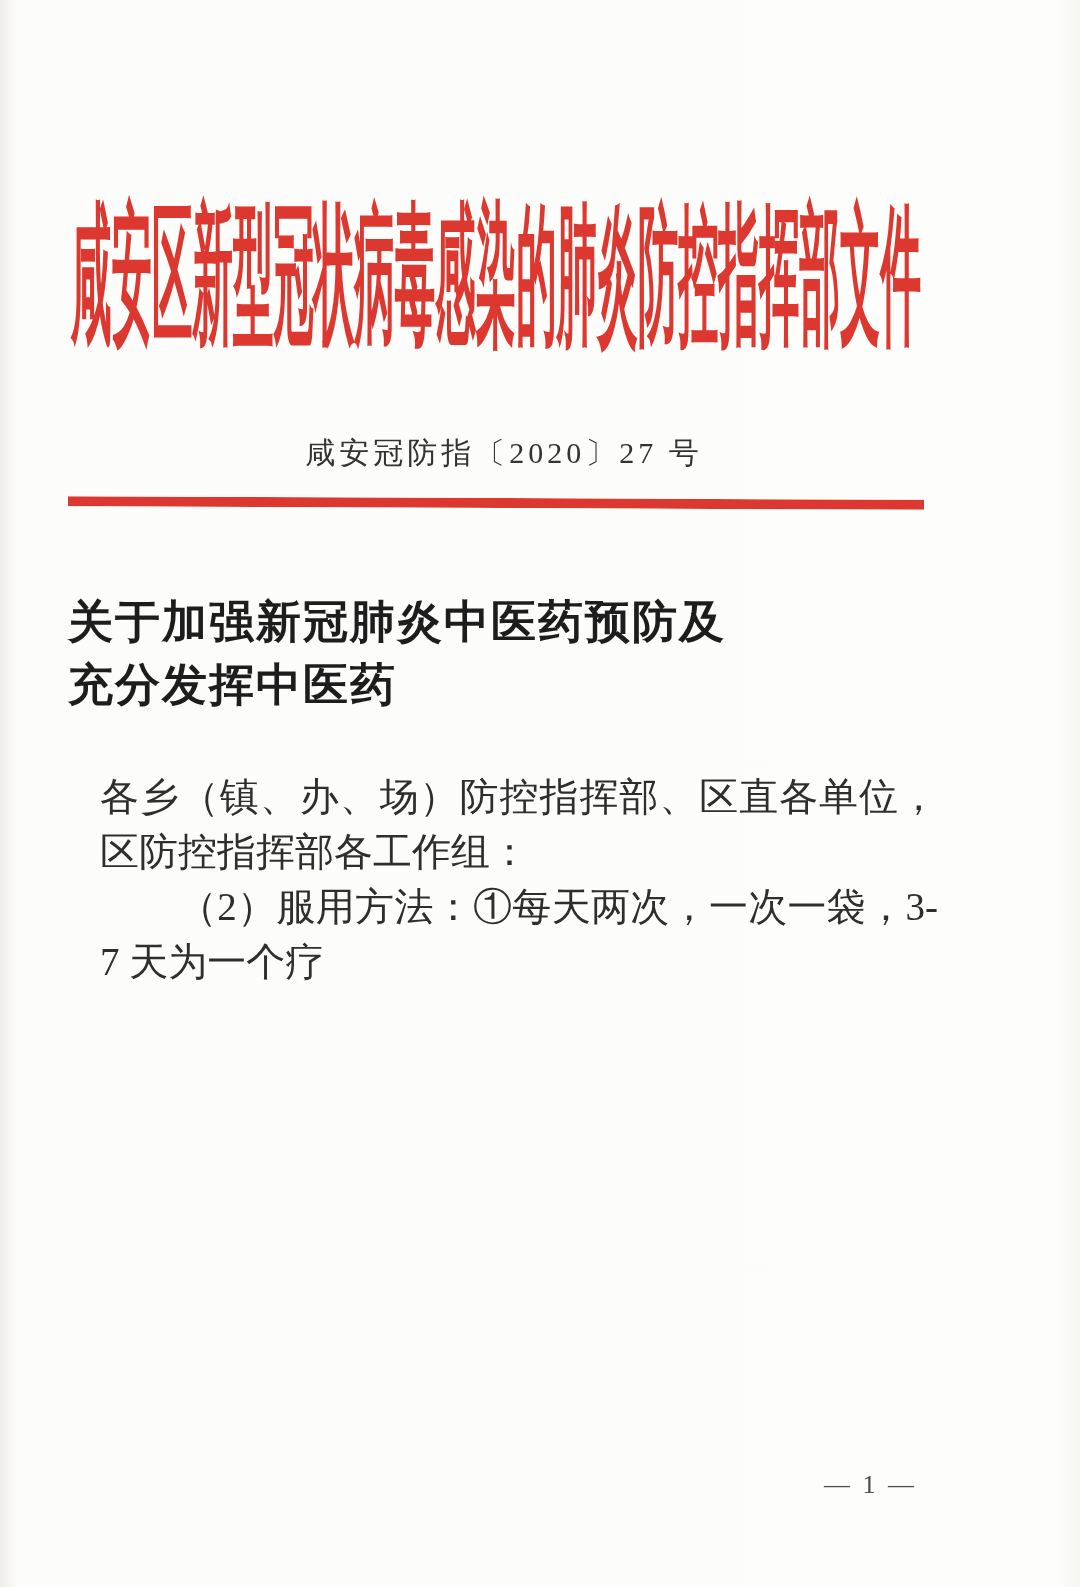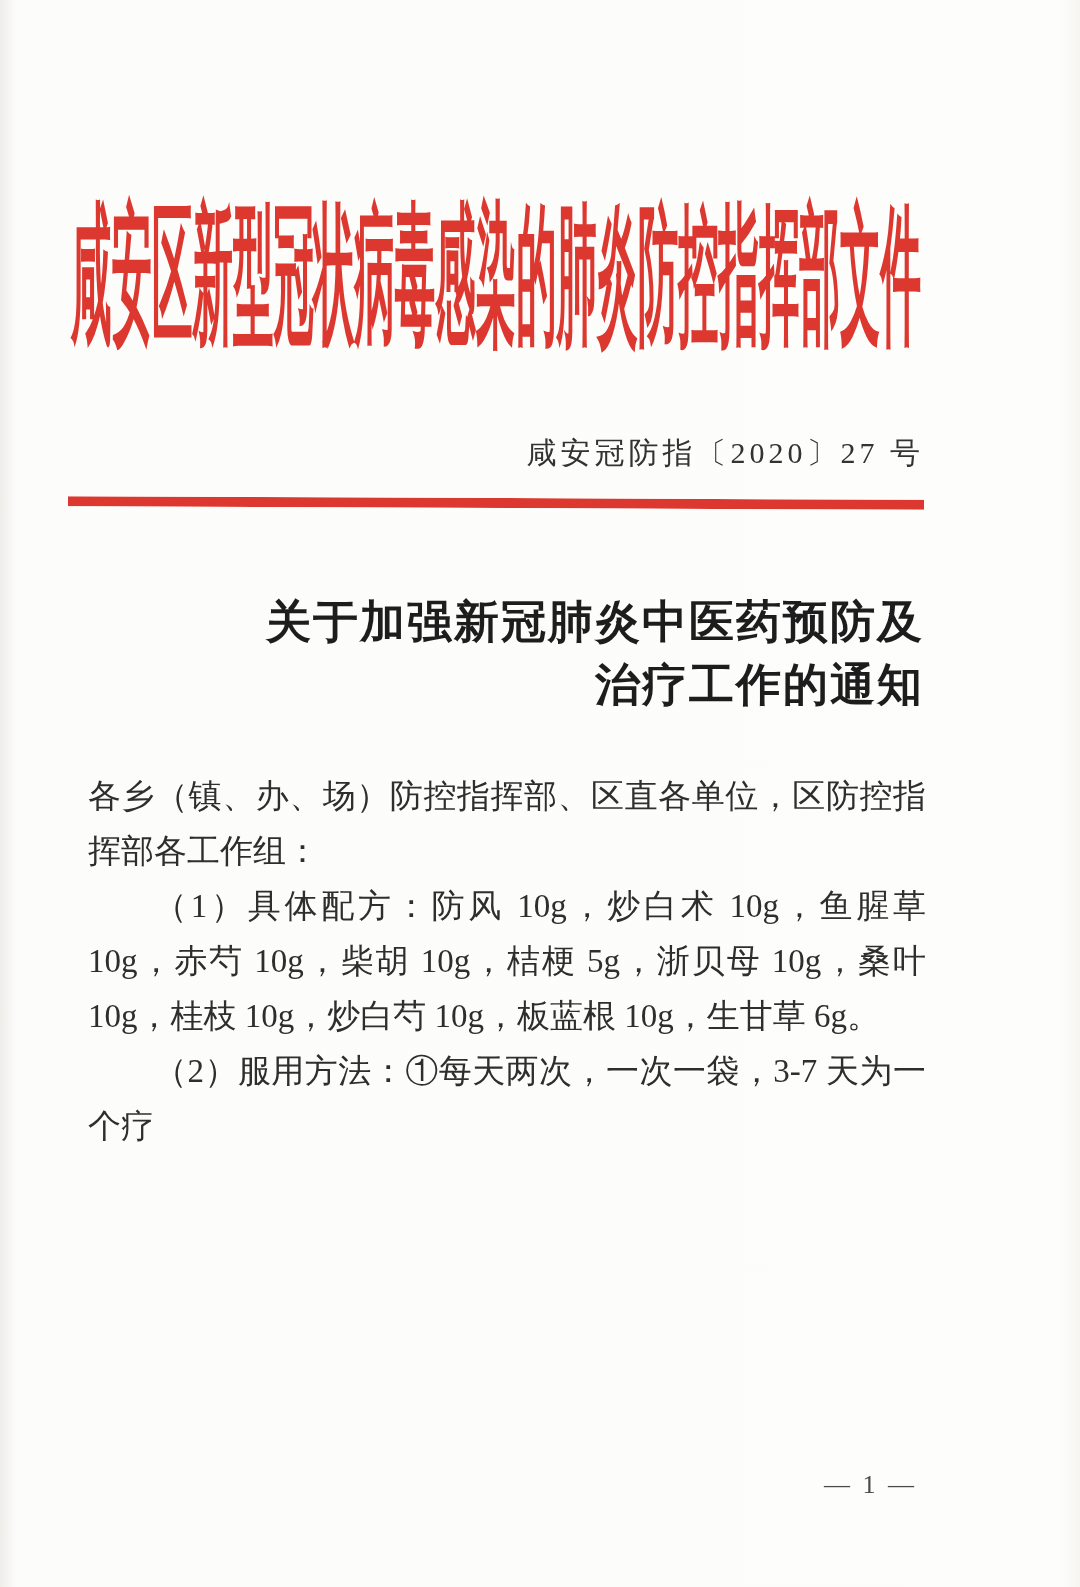--- a/index.html
+++ b/index.html
@@ -32,53 +32,53 @@
     height: 200px;
     overflow: visible;
   }
   .agency-header text {
     font-family: "Liberation Serif", "DejaVu Serif", serif;
     font-weight: bold;
   }
   .doc-number {
     position: absolute;
     top: 421px;
-    left: 0;
+    left: 8px;
     width: 100%;
-    text-align: right;
+    text-align: center;
     font-size: 30px;
     letter-spacing: 4px;
     color: #333333;
   }
   .red-divider {
     position: absolute;
     top: 486px;
     left: 0;
     width: 856px;
     height: 10px;
     transform: rotate(0.25deg);
   }
   .doc-title {
     position: absolute;
     top: 579px;
     left: 0;
     width: 100%;
-    text-align: right;
+    text-align: left;
     font-size: 45px;
     font-weight: bold;
     line-height: 63px;
     letter-spacing: 2px;
     color: #1d1d1d;
   }
   .doc-body {
     position: absolute;
     top: 757px;
-    left: 20px;
+    left: 32px;
     width: 838px;
-    font-size: 33px;
+    font-size: 39px;
     line-height: 55px;
     text-align: justify;
     color: #2e2e2e;
   }
   .doc-body p {
     margin: 0;
     text-indent: 2em;
   }
   .doc-body p.no-indent {
     text-indent: 0;
@@ -103,24 +103,23 @@
     </svg>
 
     <div class="doc-number">咸安冠防指〔2020〕27 号</div>
 
     <svg class="red-divider" viewBox="0 0 856 10" xmlns="http://www.w3.org/2000/svg" preserveAspectRatio="none">
       <rect x="0" y="0" width="856" height="10" fill="#dd382f"></rect>
     </svg>
 
     <div class="doc-title">
       <div>关于加强新冠肺炎中医药预防及</div>
-      <div>治疗工作的通知</div>
+      <div>充分发挥中医药</div>
     </div>
 
     <div class="doc-body">
       <p class="no-indent">各乡（镇、办、场）防控指挥部、区直各单位，区防控指挥部各工作组：</p>
-      <p>（1）具体配方：防风 10g，炒白术 10g，鱼腥草 10g，赤芍 10g，柴胡 10g，桔梗 5g，浙贝母 10g，桑叶 10g，桂枝 10g，炒白芍 10g，板蓝根 10g，生甘草 6g。</p>
       <p>（2）服用方法：①每天两次，一次一袋，3-7 天为一个疗</p>
     </div>
   </div>
 
   <div class="page-number">— 1 —</div>
 </div>
 
 </body></html>

